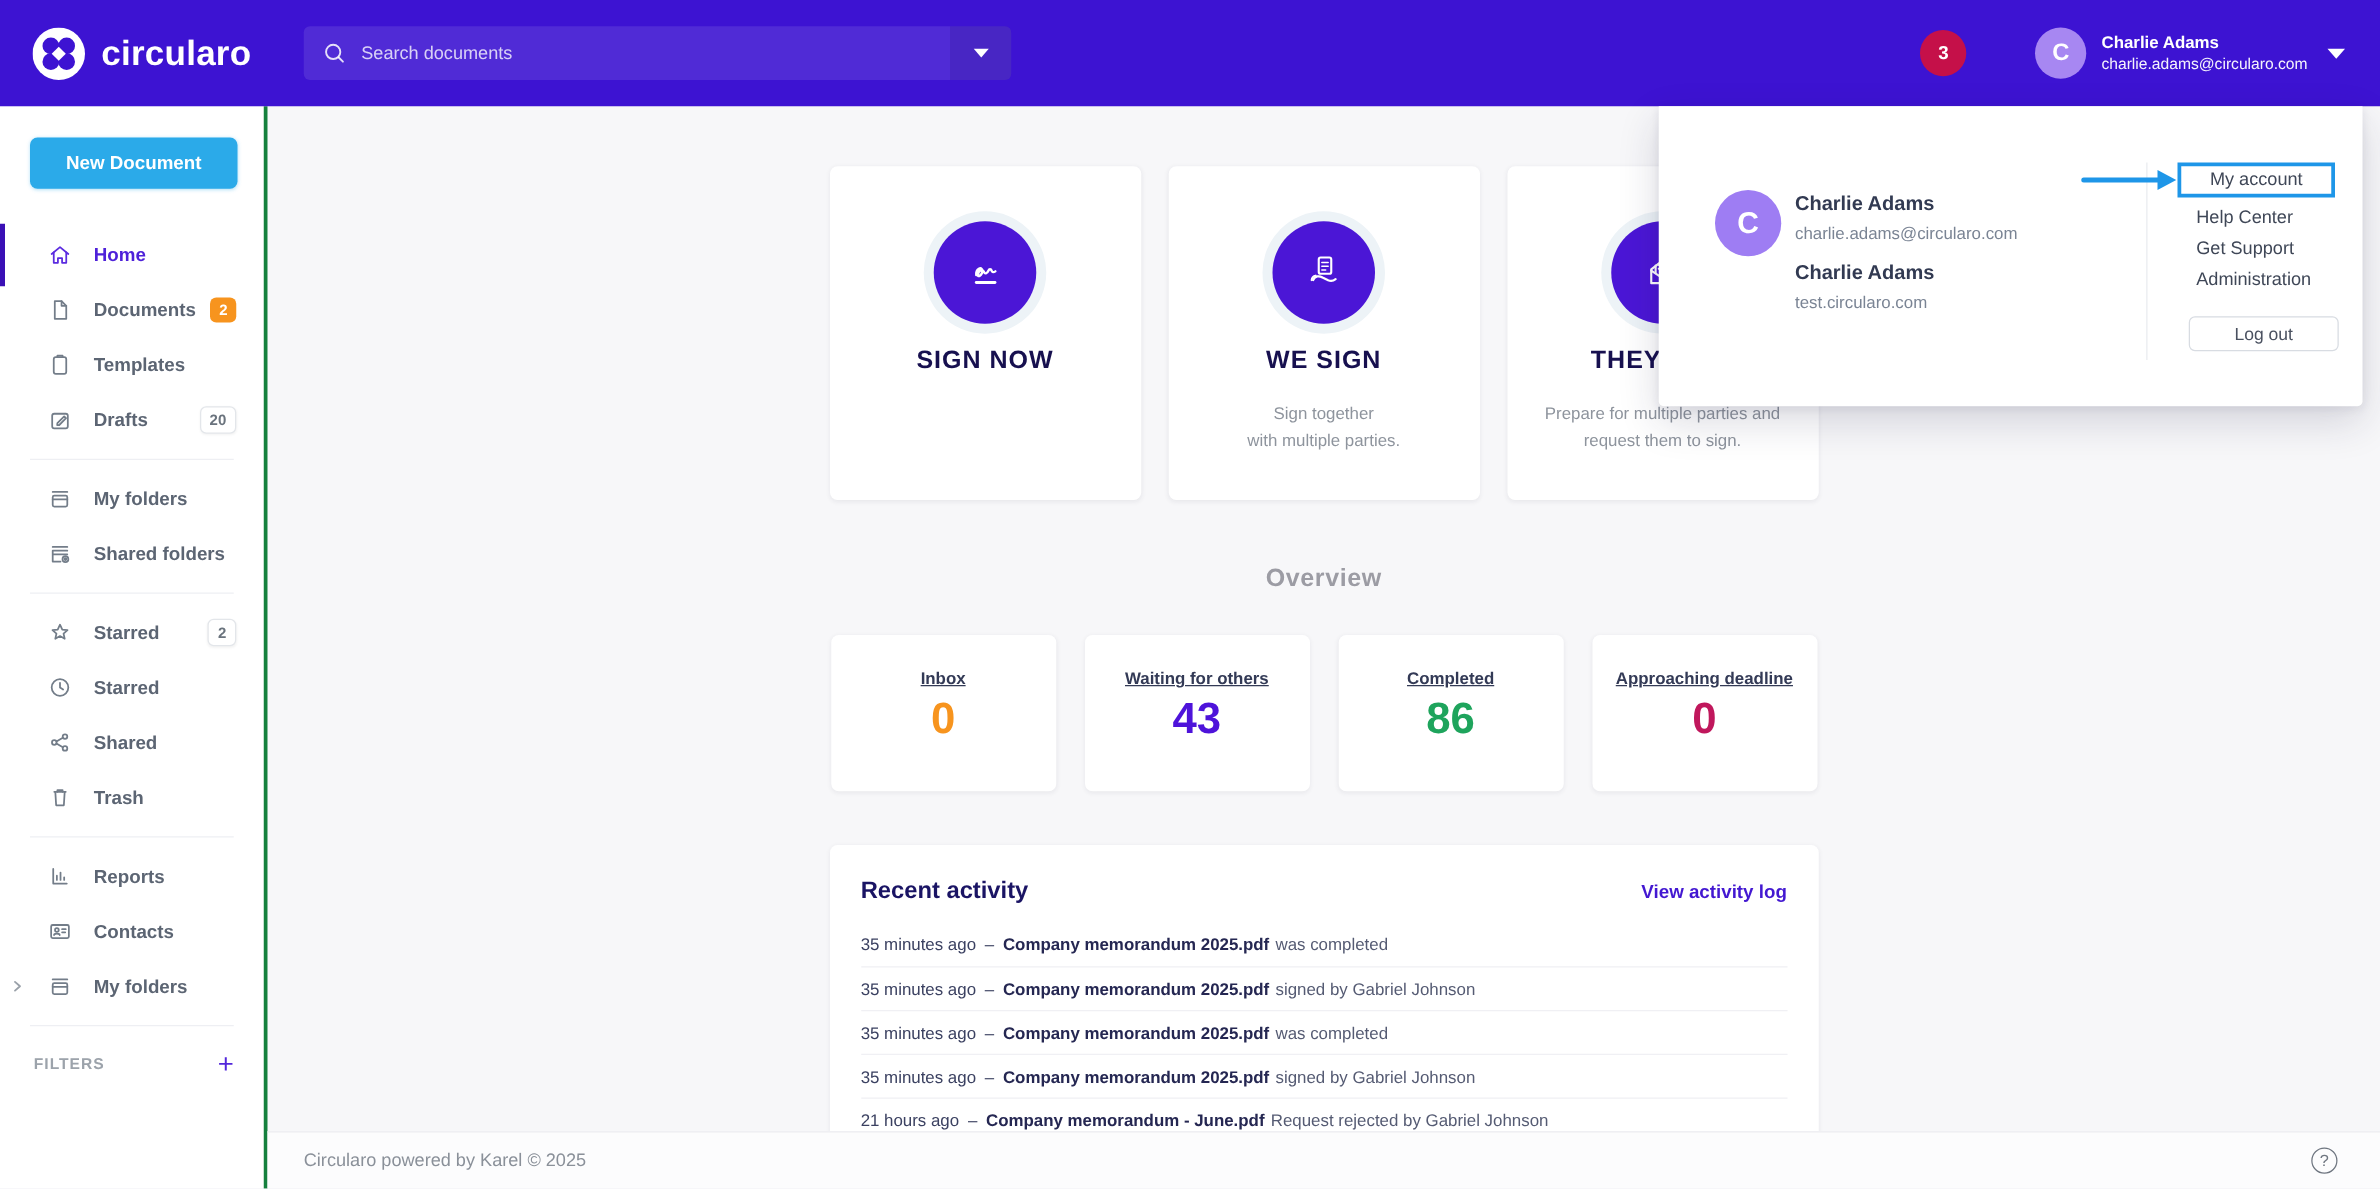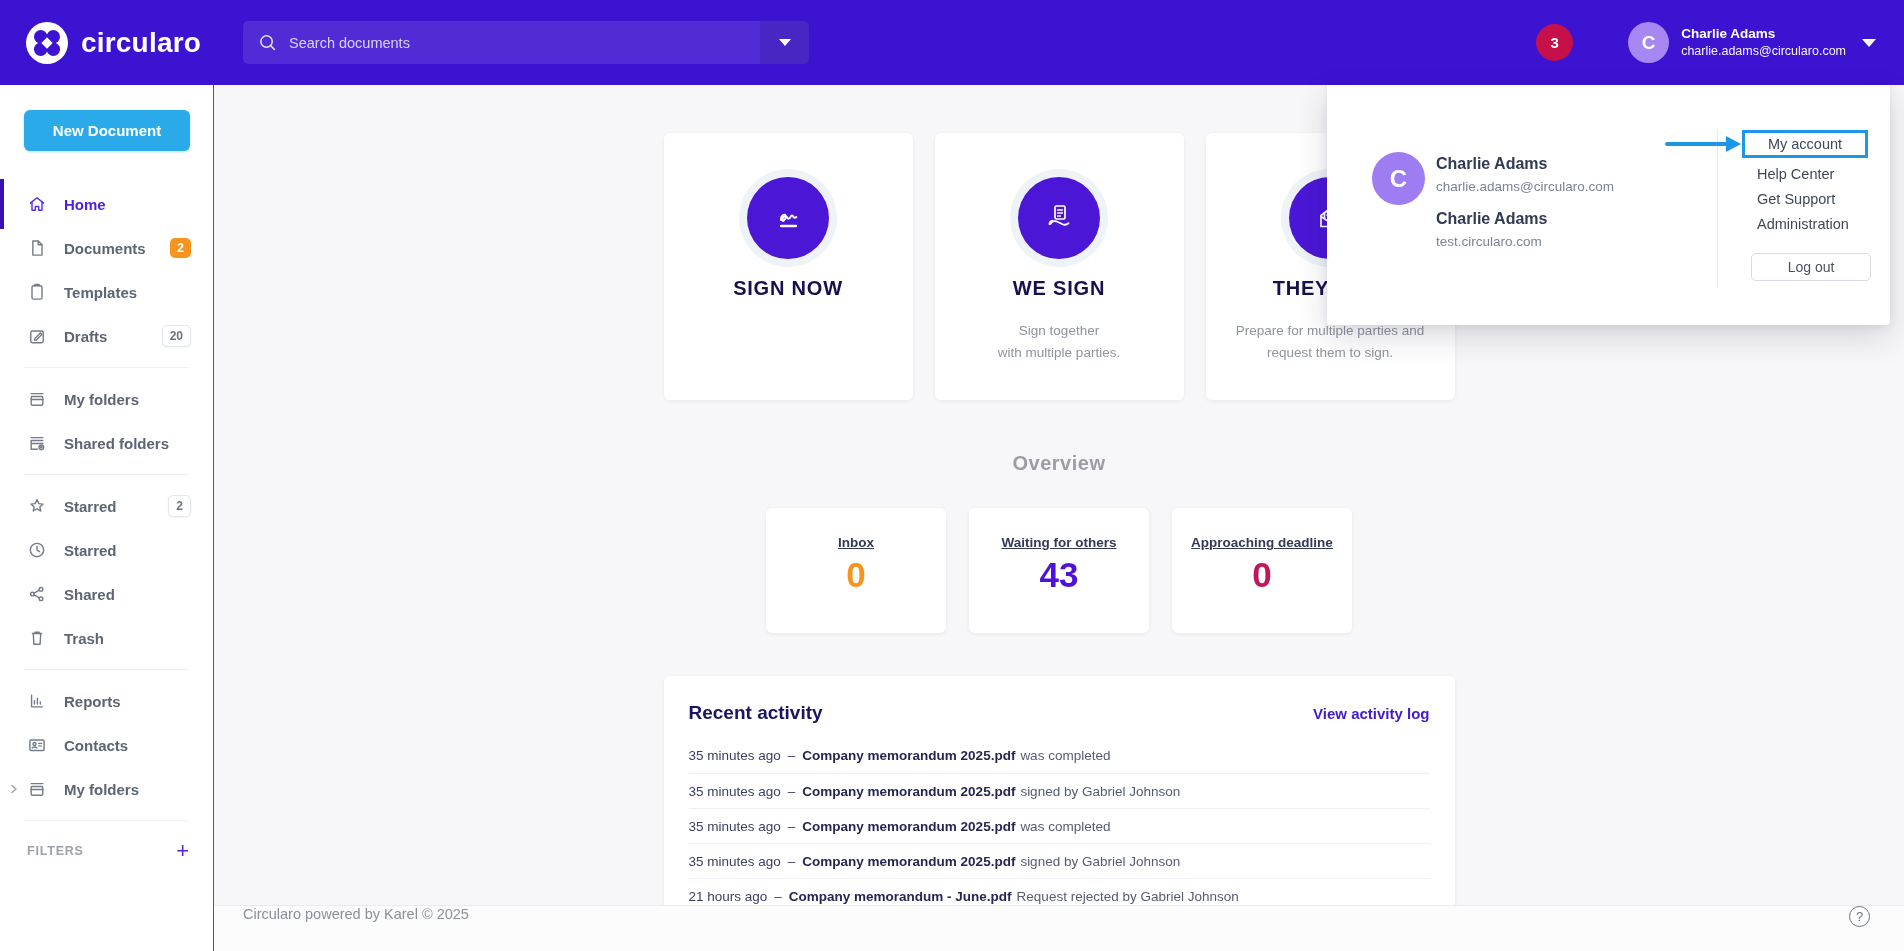--- a/index.html
+++ b/index.html
@@ -20,24 +20,24 @@
   .topbar-right { position:absolute; right:28px; top:0; height:85px; display:flex; align-items:center; }
   .notif-badge { width:37px; height:37px; border-radius:50%; background:#C51049; color:#fff; font-size:15px; font-weight:700; display:flex; align-items:center; justify-content:center; cursor:pointer; }
   .user-chip { display:flex; align-items:center; margin-left:55px; cursor:pointer; }
   .avatar-sm { width:41px; height:41px; border-radius:50%; background:#A787F2; color:#fff; font-size:19px; font-weight:700; display:flex; align-items:center; justify-content:center; }
   .user-text { margin-left:12px; color:#fff; }
   .user-name { font-size:13.5px; font-weight:700; line-height:1.35; }
   .user-email { font-size:12.5px; opacity:.95; line-height:1.35; }
   .chip-caret { margin-left:16px; width:0; height:0; border-left:7px solid transparent; border-right:7px solid transparent; border-top:8px solid #fff; }
 
   
-  .sidebar { position:absolute; top:85px; left:0; bottom:0; width:214px; background:#fff; border-right:1px solid #15803d; z-index:10; }
+  .sidebar { position:absolute; top:85px; left:0; bottom:0; width:214px; background:#fff; border-right:3px solid #15803d; z-index:10; }
   .new-doc-btn { display:block; margin:25px 24px 0; width:166px; height:41px; background:#2BAAE9; color:#fff; border:none; border-radius:6px; font-size:15px; font-weight:700; font-family:inherit; cursor:pointer; box-shadow:0 1px 3px rgba(43,170,233,.35); }
   .nav { margin-top:31px; }
-  .nav-item { position:relative; height:44px; display:flex; align-items:center; padding:0 22px 0 27px; cursor:pointer; color:#5C6573; }
+  .nav-item { position:relative; height:44px; display:flex; align-items:center; padding:0 22px 0 38px; cursor:pointer; color:#5C6573; }
   .nav-icon { color:#737D89; flex:none; display:flex; }
   .nav-label { margin-left:17px; font-size:15px; font-weight:600; }
   .nav-item.active { color:#4E21D9; }
   .nav-item.active .nav-icon { color:#5B2BE0; }
   .nav-item.active::before { content:""; position:absolute; left:0; top:-3px; bottom:-3px; width:4px; background:#3A10B5; }
   .badge { margin-left:auto; font-size:12px; font-weight:700; padding:3px 7px; border-radius:5px; }
   .badge.orange { background:#F7941E; color:#fff; }
   .badge.light { background:#fff; color:#6A737D; border:1px solid #E3E6EA; box-shadow:0 1px 2px rgba(0,0,0,.05); }
   .nav-divider { height:1px; background:#EEEFF3; margin:9px 24px; }
   .nav-chevron { position:absolute; left:8px; display:flex; color:#9AA1A9; }
@@ -64,21 +64,21 @@
   .activity-title { font-size:19px; font-weight:800; color:#1A1464; }
   .activity-link { margin-left:auto; font-size:15px; font-weight:700; color:#4318D1; cursor:pointer; }
   .activity-rows { margin-top:14px; }
   .activity-row { display:flex; align-items:center; height:35px; font-size:13.5px; color:#3B4161; }
   .activity-row + .activity-row { border-top:1px solid #F0F0F4; }
   .activity-row b { color:#252752; font-weight:700; margin:0 5px 0 0; }
   .activity-row .sep { margin:0 7px; }
   .activity-row .act { color:#555B73; }
 
   
-  .footer { position:absolute; left:214px; right:0; bottom:0; height:46px; background:#FCFCFD; border-top:1px solid #EBEBEF; display:flex; align-items:flex-start; z-index:20; }
+  .footer { position:absolute; left:214px; right:0; bottom:0; height:46px; background:#FCFCFD; border-top:1px solid #EBEBEF; display:flex; align-items:center; z-index:20; }
   .footer-text { margin-left:29px; font-size:14.5px; color:#8A9099; }
   .help-btn { margin-left:auto; margin-right:34px; width:21px; height:21px; border-radius:50%; border:1.5px solid #6F7680; color:#6F7680; font-size:13px; display:flex; align-items:center; justify-content:center; cursor:pointer; }
   .help-btn::before { content:"?"; }
 
   
   .dropdown { position:absolute; left:1327px; top:85px; width:563px; height:240px; background:#fff; border-radius:0 0 4px 4px; box-shadow:0 12px 32px rgba(30,30,70,.16), 0 2px 8px rgba(30,30,70,.08); z-index:40; }
   .dd-avatar { position:absolute; left:45px; top:67px; width:53px; height:53px; border-radius:50%; background:#9E7DF3; color:#fff; font-size:24px; font-weight:600; display:flex; align-items:center; justify-content:center; }
   .dd-name { position:absolute; left:109px; font-size:16px; font-weight:700; color:#323A52; }
   .dd-detail { position:absolute; left:109px; font-size:13.5px; color:#7A8494; }
   .dd-n1 { top:70px; } .dd-d1 { top:94px; } .dd-n2 { top:125px; } .dd-d2 { top:149px; }
@@ -357,20 +357,24 @@
     <div class="stats-row">
       <div class="stat-card">
         <div class="stat-label">Inbox</div>
         <div class="stat-value" style="color: rgb(247, 148, 30);">0</div>
       </div>
       <div class="stat-card">
         <div class="stat-label">Waiting for others</div>
         <div class="stat-value" style="color: rgb(78, 19, 218);">43</div>
       </div>
       <div class="stat-card">
+        <div class="stat-label">Completed</div>
+        <div class="stat-value" style="color: rgb(30, 164, 92);">86</div>
+      </div>
+      <div class="stat-card">
         <div class="stat-label">Approaching deadline</div>
         <div class="stat-value" style="color: rgb(192, 23, 92);">0</div>
       </div>
     </div>
 
     <section class="activity-card">
       <div class="activity-head">
         <span class="activity-title">Recent activity</span>
         <span class="activity-link">View activity log</span>
       </div>

